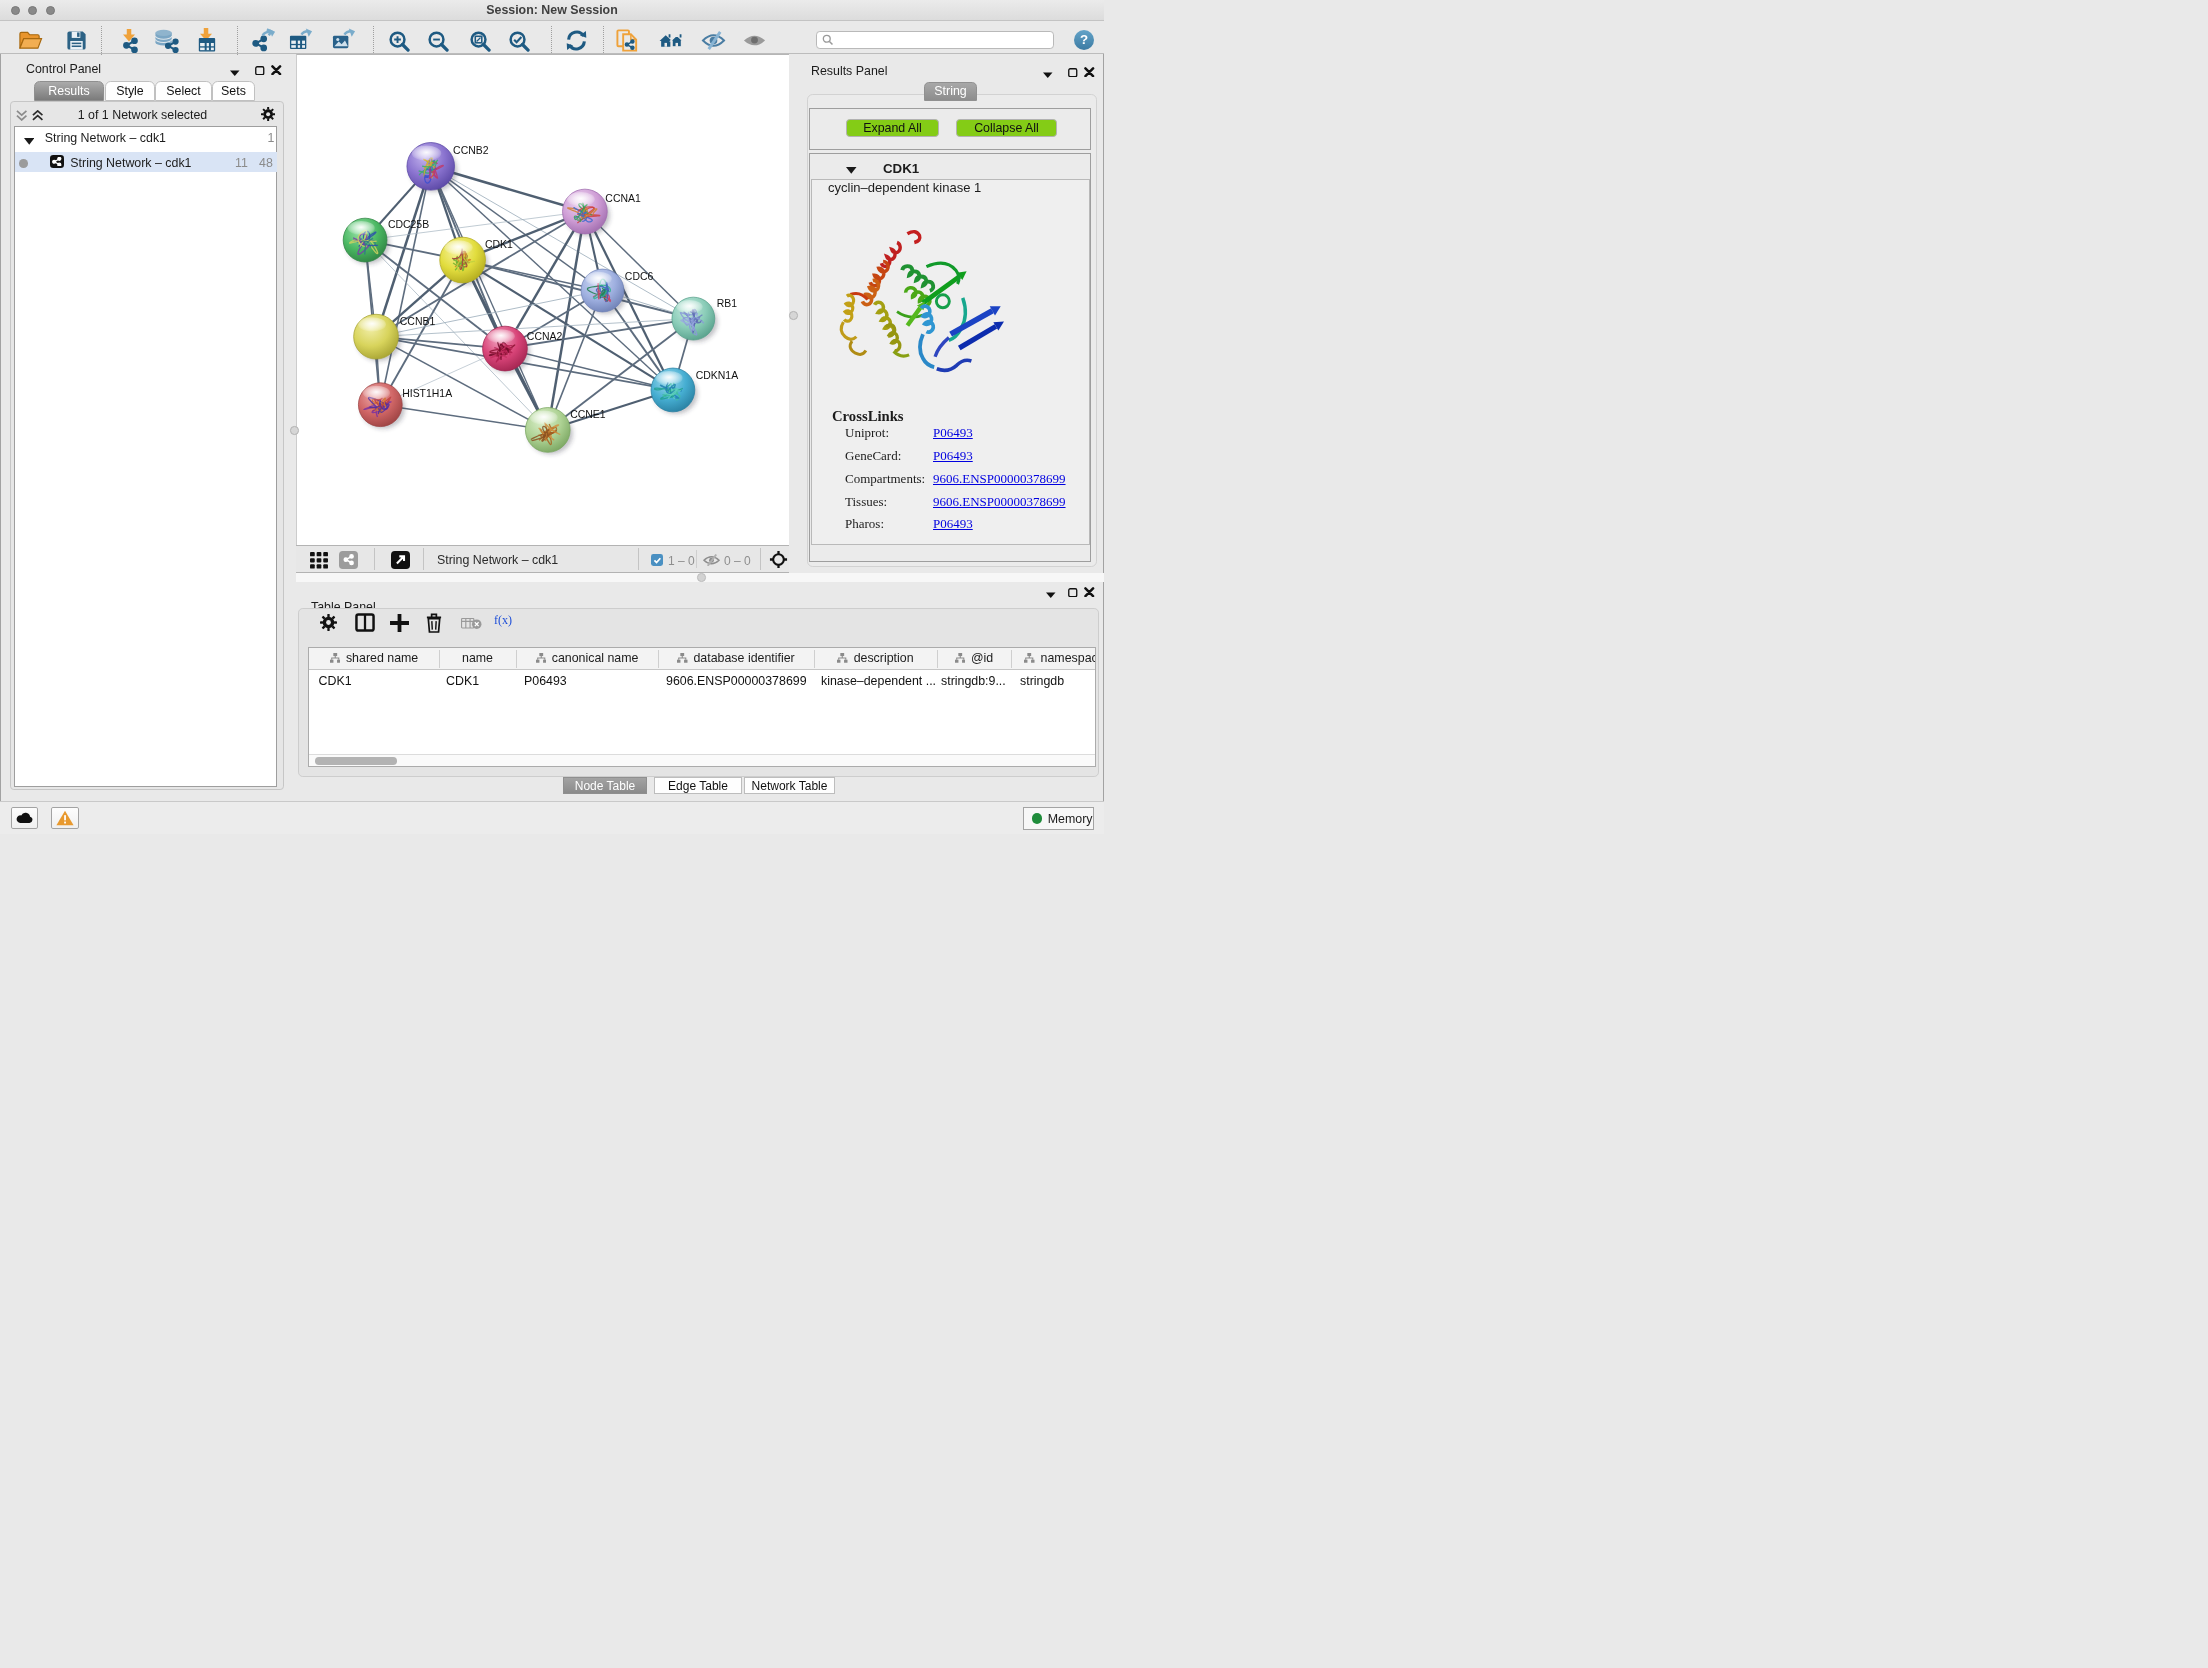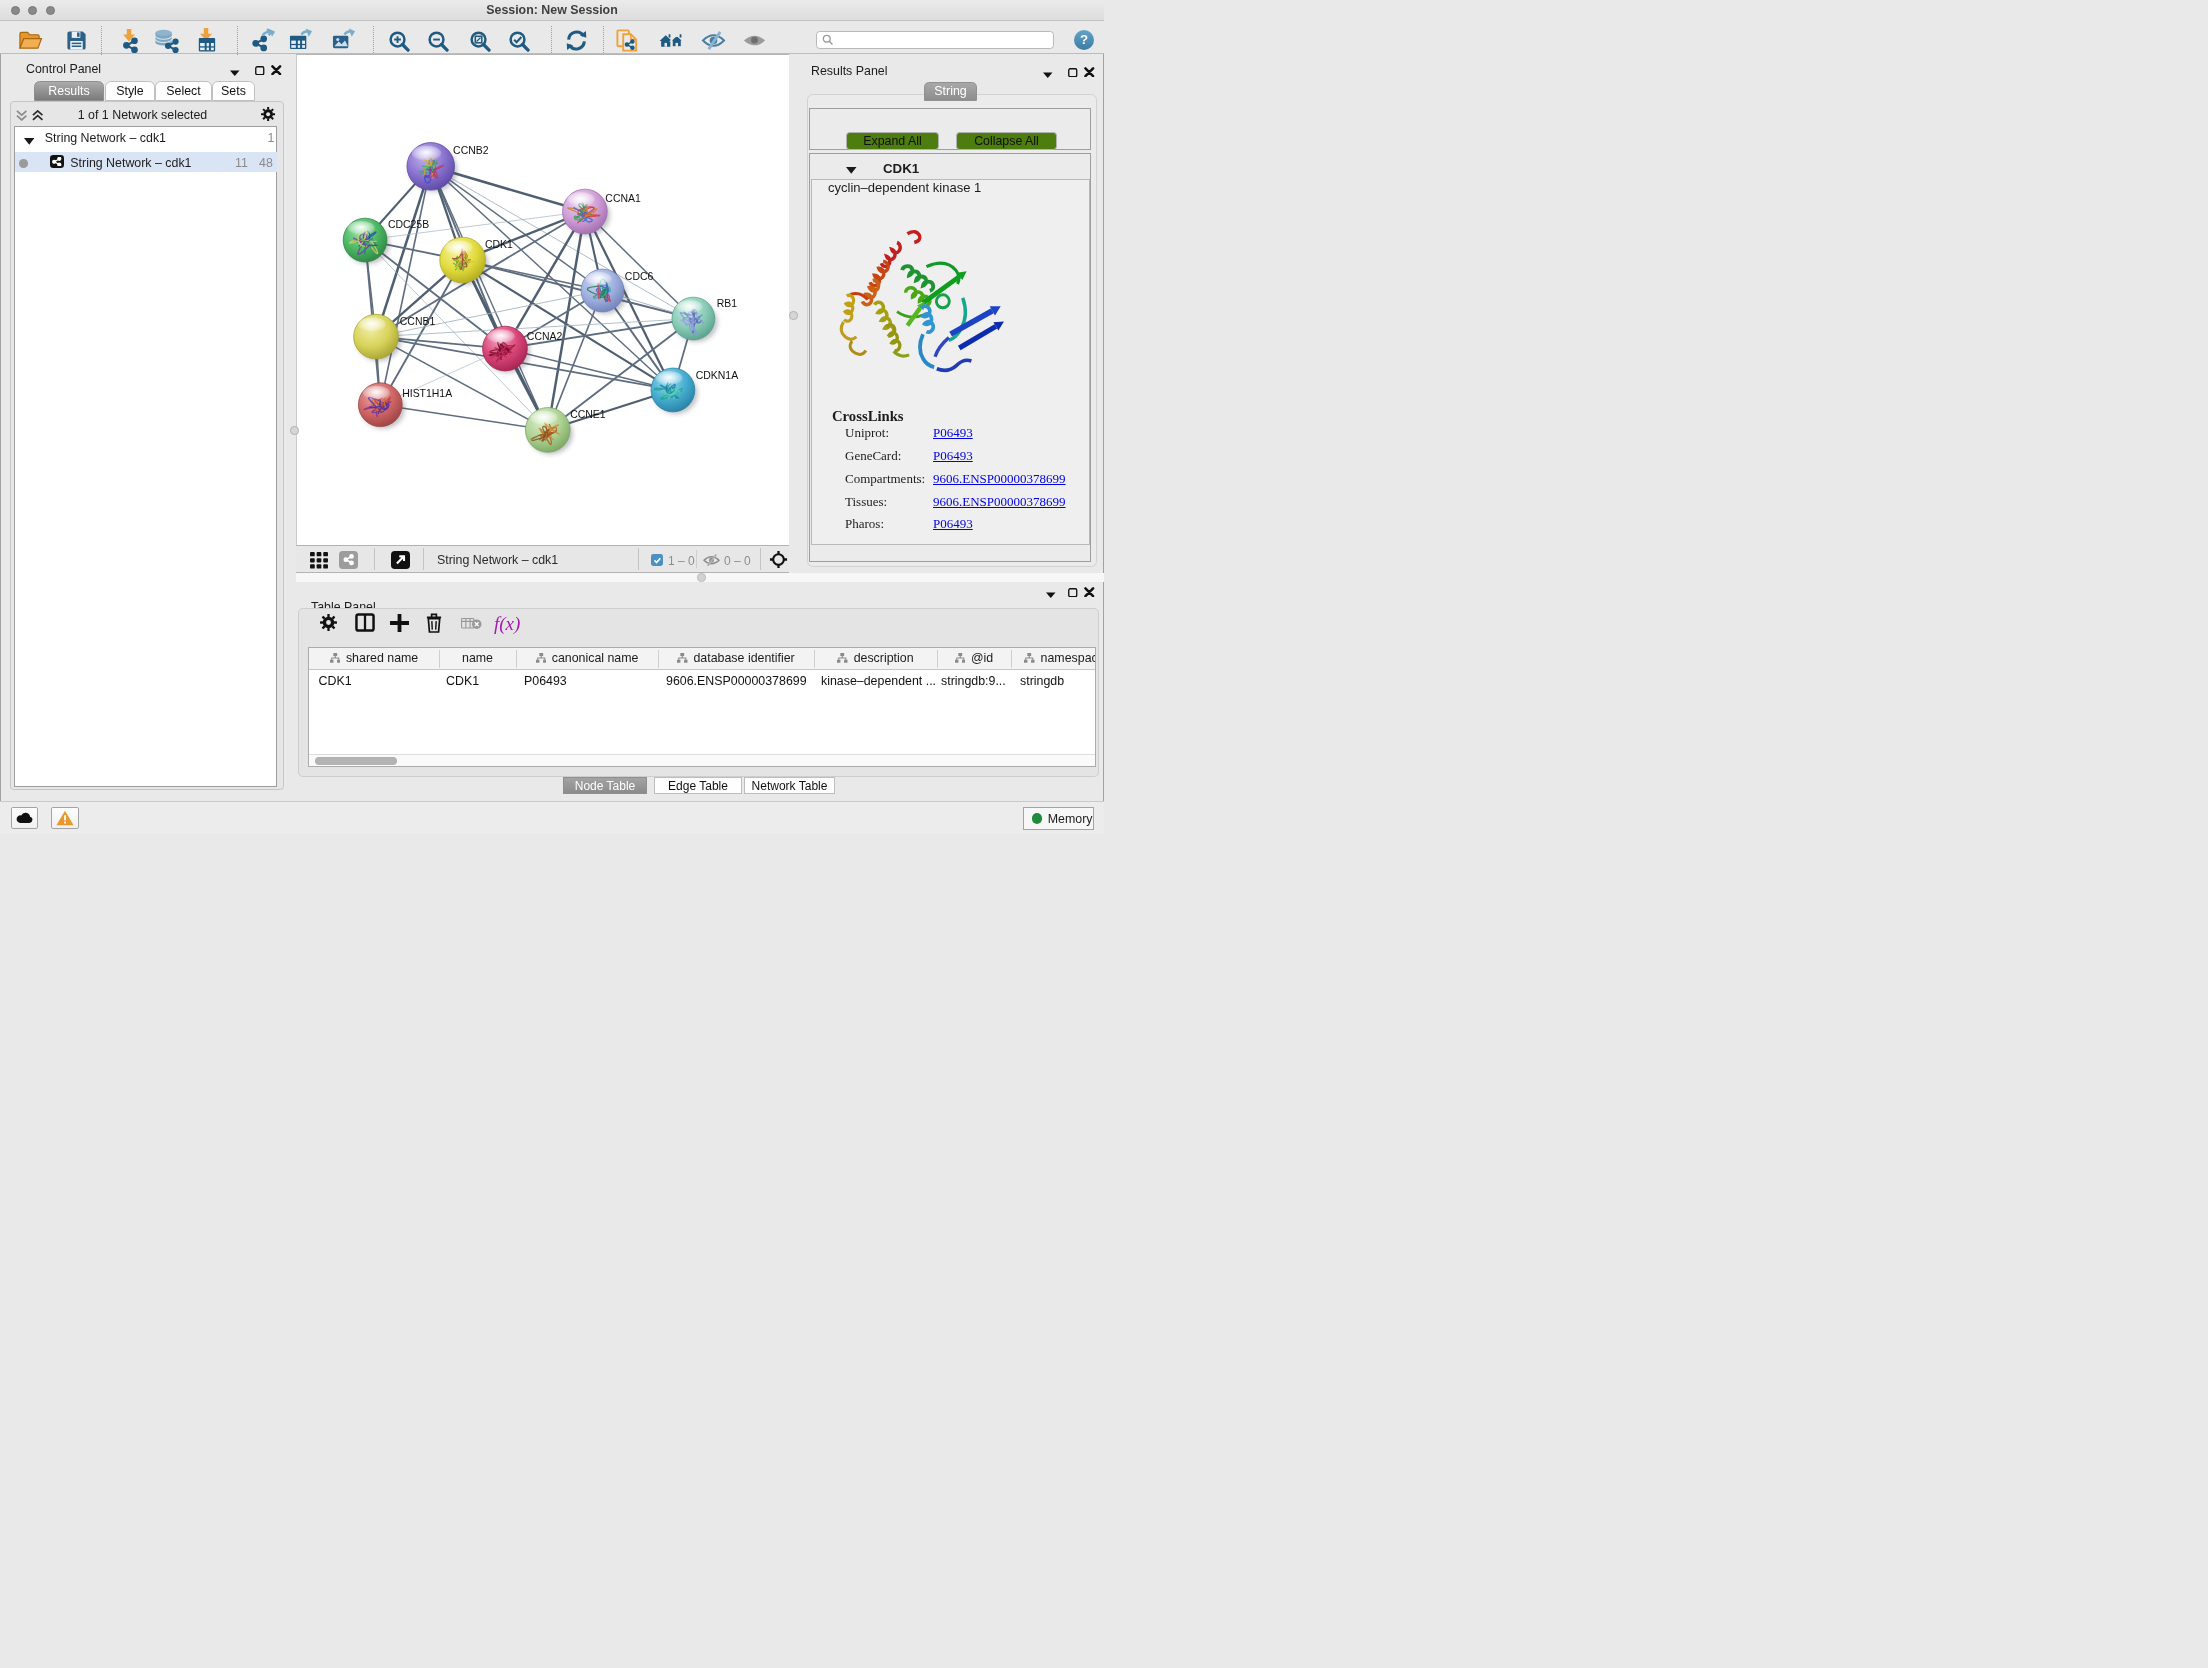--- a/index.html
+++ b/index.html
@@ -23,21 +23,21 @@
 
 #netpanel{left:296px;top:54px;width:493px;height:491px;background:#fff;border-top:1px solid #b5b5b5;border-left:1px solid #cccccc}
 #netbar{left:296px;top:545px;width:493px;height:27.6px;background:#e7e7e7;border-top:1px solid #b3b3b3;border-bottom:1px solid #b3b3b3}
 .nbsep{top:548px;width:1px;height:22px;background:#c4c4c4}
 #botstrip{left:296px;top:573px;width:808px;height:8.6px;background:#f7f7f7}
 
 #rpcont{left:807px;top:94px;width:290px;height:473px;background:#ebebeb;border:1px solid #d2d2d2;border-radius:5.7px}
 #stringtab{left:924px;top:82px;width:53px;height:19px;background:linear-gradient(#a8a8a8,#8d8d8d);border:1px solid #909090;border-radius:4.8px 4.8px 0 0;color:#fff;text-align:center;font-size:12.4px;padding-top:1px}
 #rbox1{left:809px;top:108px;width:282px;height:42px;border:1px solid #9e9e9e}
 #rbox2{left:809px;top:153px;width:282px;height:409px;border:1px solid #9e9e9e}
-.rbtn{top:132px;height:18px;background:#4d7c0f;border:1px solid #b2b2b2;border-radius:3.8px;text-align:center;font-size:12.4px;padding-top:1px;color:#111}
+.rbtn{top:119px;height:18px;background:#84cc16;border:1px solid #b2b2b2;border-radius:3.8px;text-align:center;font-size:12.4px;padding-top:1px;color:#111}
 #cdkcontent{left:811px;top:179px;width:279px;height:366px;background:#efefef;border:1px solid #b9b9b9}
 .serif{font-family:"Liberation Serif",serif}
 .xl{font-size:13px}
 .xlink{color:#0000e0;text-decoration:underline}
 
 #tpcont{left:298px;top:608px;width:801px;height:169px;background:#e4e4e4;border:1px solid #cdcdcd;border-radius:4.8px}
 #tbl{left:308px;top:647px;width:788px;height:120px;background:#fff;border:1px solid #ababab;overflow:hidden}
 #tblhead{left:0;top:0;width:787px;height:22px;background:#f3f3f3;border-bottom:1px solid #c6c6c6}
 .colsep{top:1.9px;width:1px;height:18px;background:#cfcfcf}
 .hcell{top:3.8px;font-size:12.4px;color:#1c1c1c;display:flex;align-items:center;justify-content:center;gap:5.7px}
@@ -773,21 +773,21 @@
       <path d="M2,4.5 h15 M7,4 v-2.5 h5 v2.5" stroke="#111" stroke-width="1.8" fill="none"></path>
       <path d="M3.5,6 l1.2,14 h9.6 l1.2,-14 z" fill="none" stroke="#111" stroke-width="1.8"></path>
       <path d="M7.2,8.5 l0.5,9 M11.8,8.5 l-0.5,9" stroke="#111" stroke-width="1.5"></path>
     </svg></div>
 <div class="abs" style="left:461px;top:618px"><svg width="21" height="11.4" viewBox="0 0 22 12">
       <rect x="0.5" y="0.5" width="13" height="10" rx="1" fill="none" stroke="#9a9a9a" stroke-width="1.2"></rect>
       <path d="M0.5,3.5 h13 M5,0.5 v10 M9.5,0.5 v10" stroke="#9a9a9a" stroke-width="1.2"></path>
       <circle cx="16.5" cy="6.5" r="5" fill="#9a9a9a"></circle>
       <path d="M14.5,4.5 l4,4 m0,-4 l-4,4" stroke="#fff" stroke-width="1.3"></path>
     </svg></div>
-<div class="abs serif" style="left:494px;top:613px;font-size:19px;font-style:italic;color:#a21caf">f(x)</div>
+<div class="abs serif" style="left:494px;top:613px;font-size:12px;color:#1d4ed8">f(x)</div>
 <div class="abs" id="tbl">
     <div class="abs" id="tblhead"></div>
     <div class="abs colsep" style="left:130px"></div>
     <div class="abs colsep" style="left:207px"></div>
     <div class="abs colsep" style="left:349px"></div>
     <div class="abs colsep" style="left:505px"></div>
     <div class="abs colsep" style="left:628px"></div>
     <div class="abs colsep" style="left:702px"></div>
     <div class="abs hcell" style="left:0px;top:2.9px;width:130px">
       <svg width="10.5" height="10.5" viewBox="0 0 11 11">

